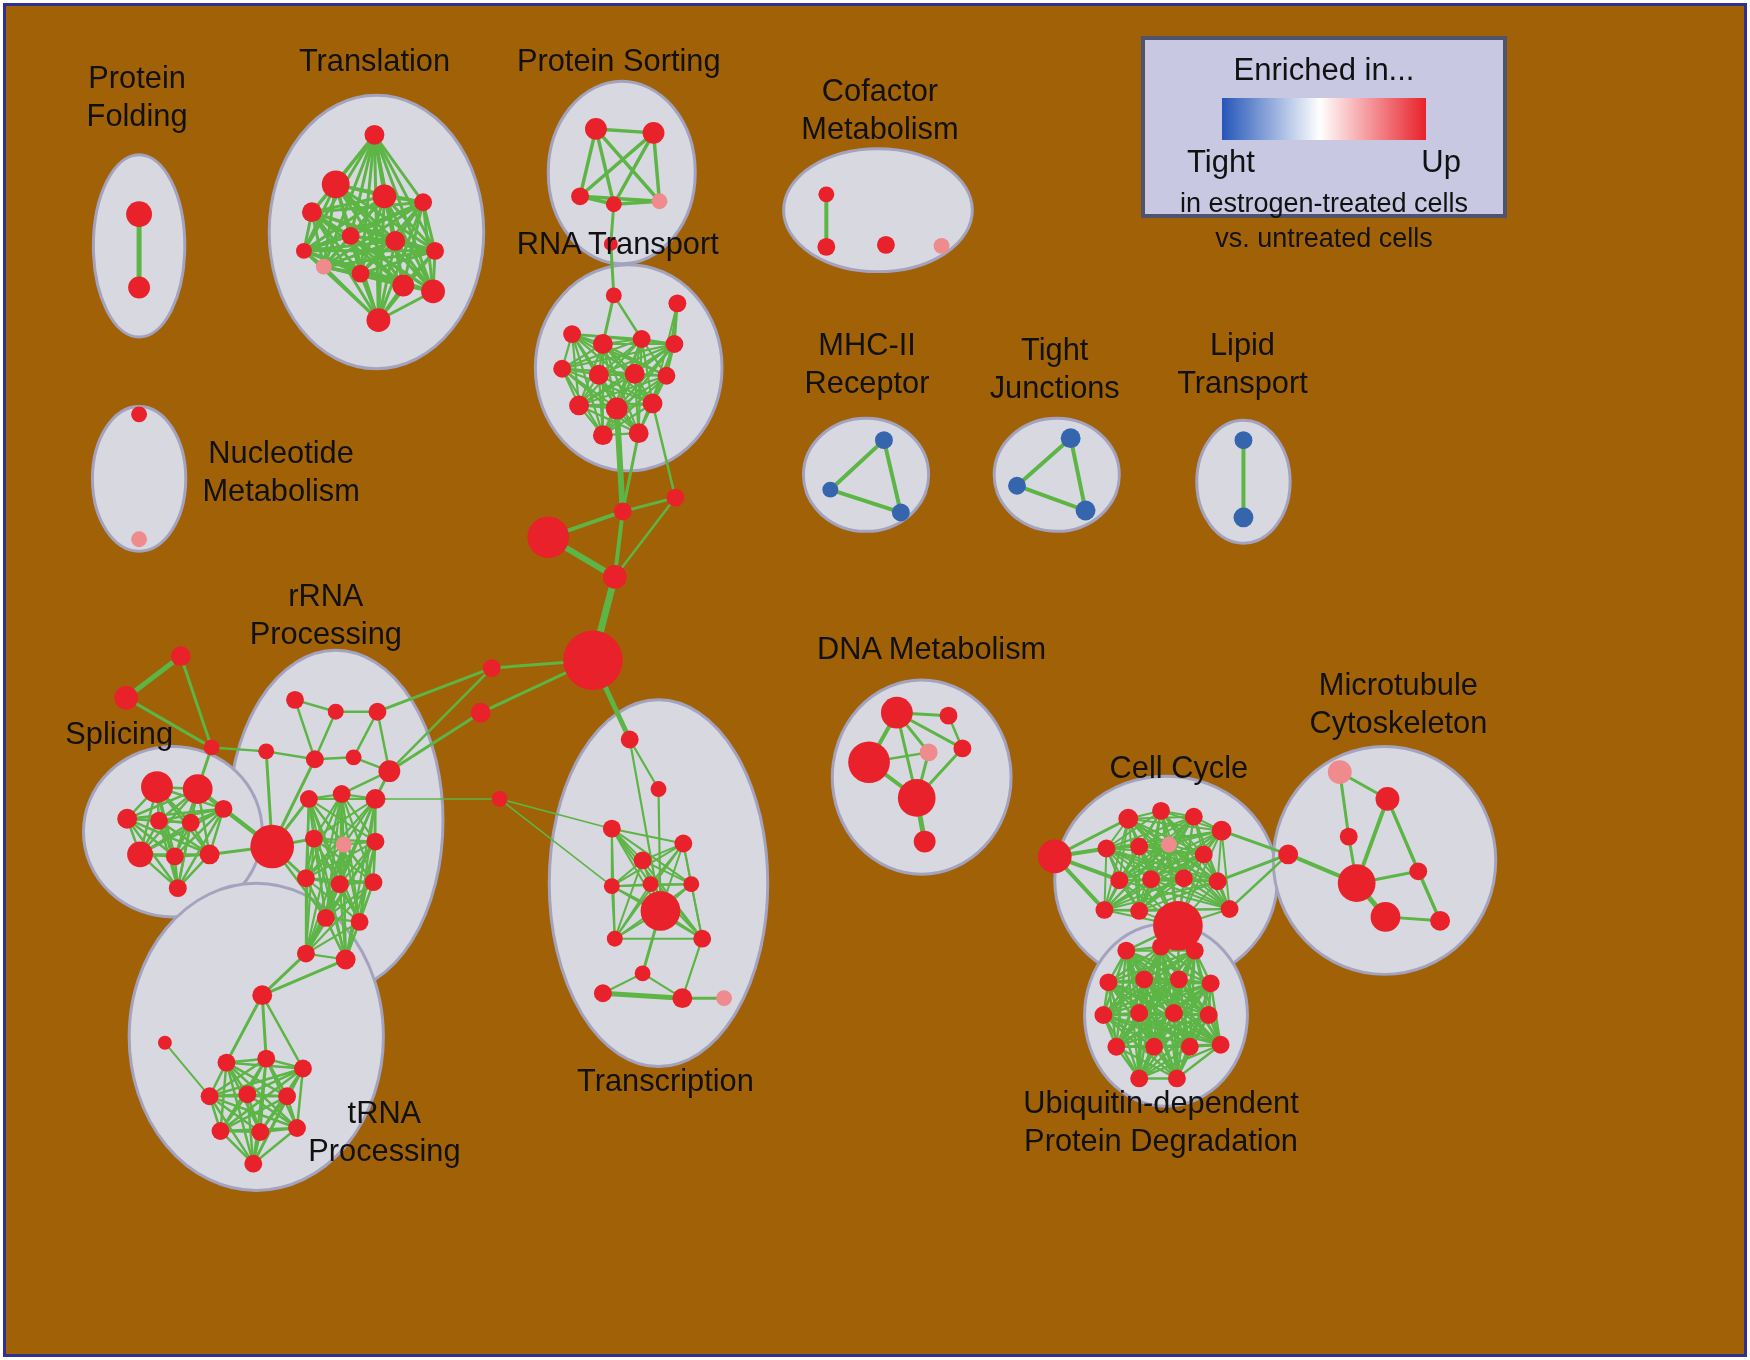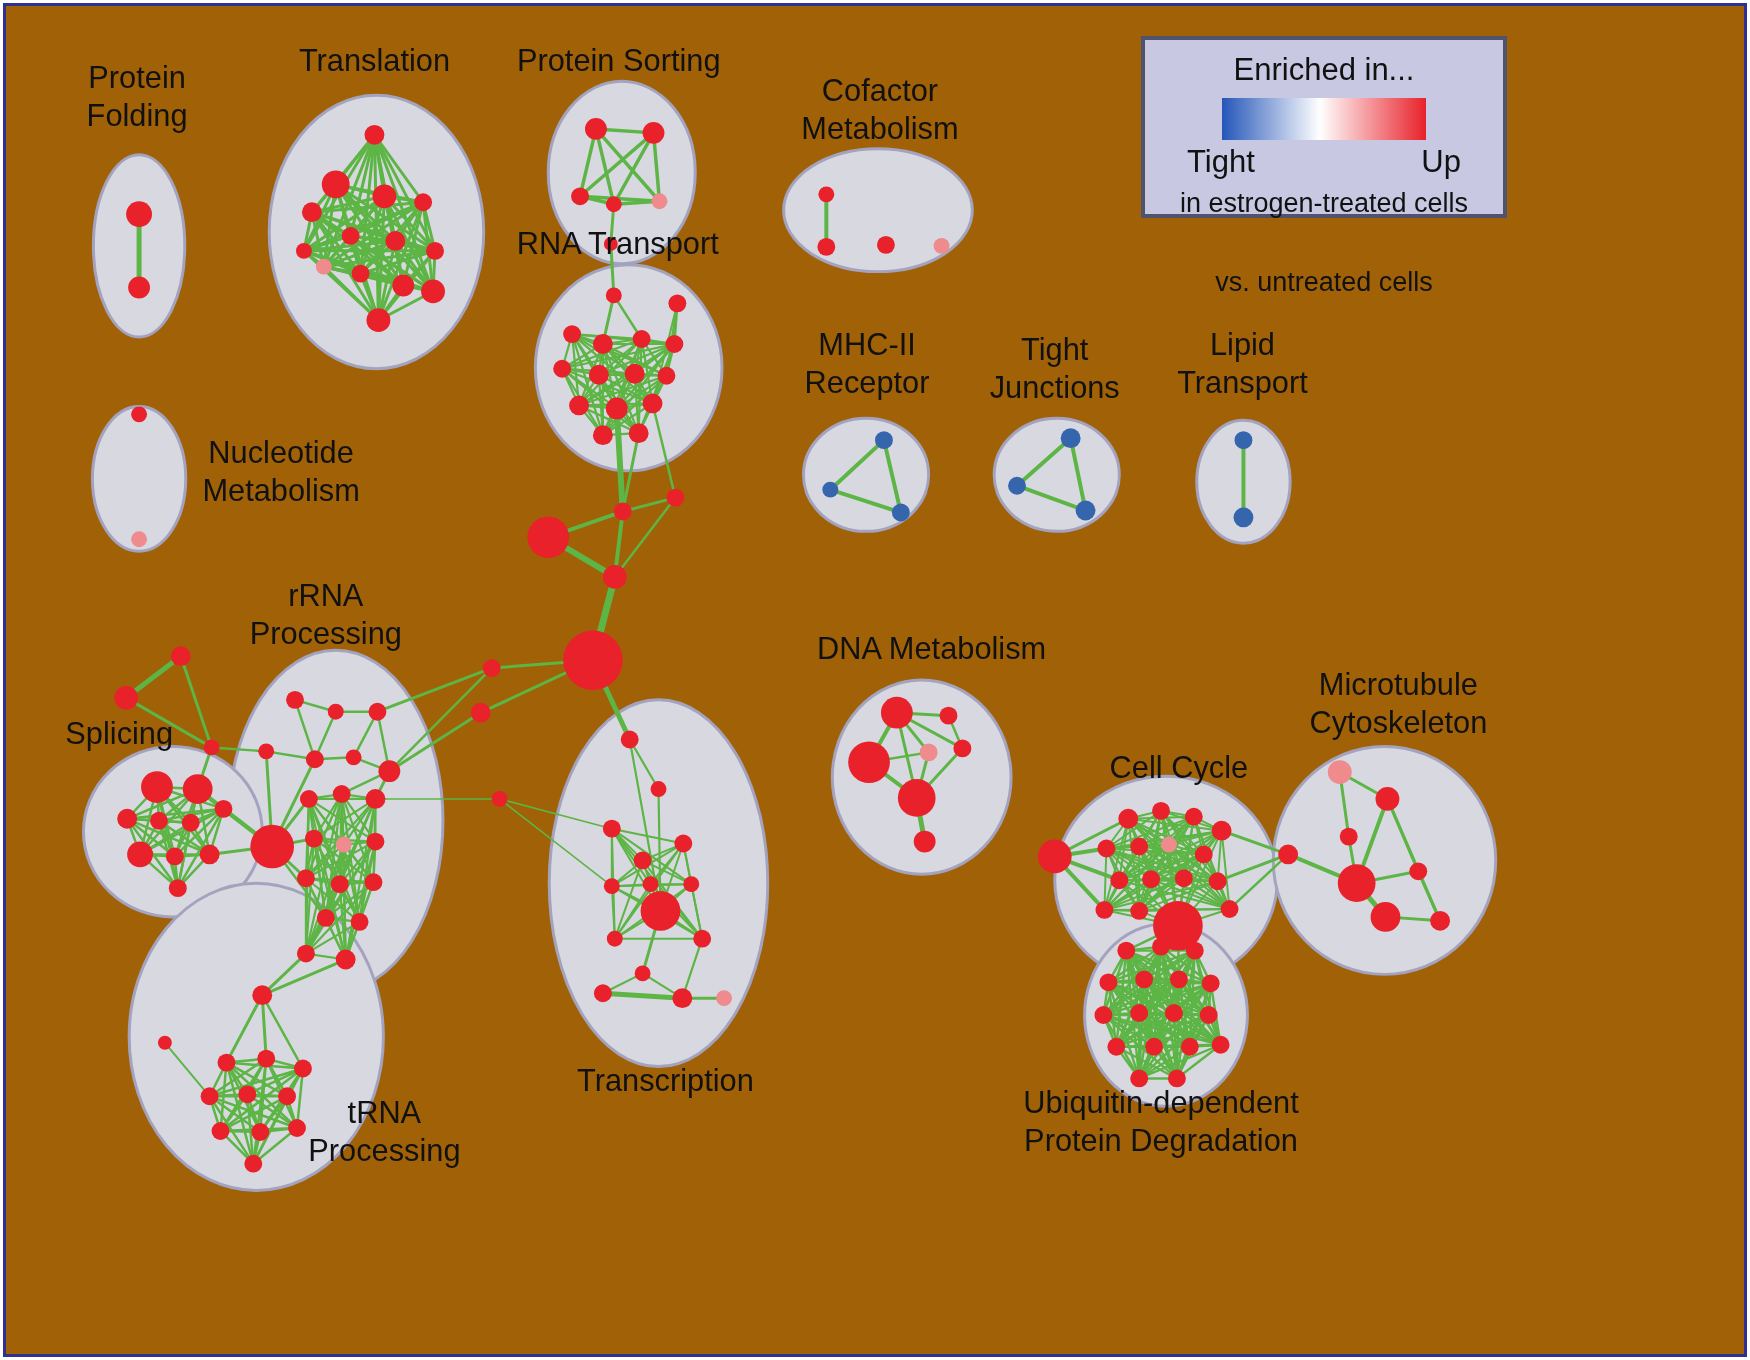--- a/index.html
+++ b/index.html
@@ -43,21 +43,21 @@
     height: 42px;
     margin: 10px auto 0 auto;
   }
   .legend-ends {
     width: 274px;
     margin: 4px auto 0 auto;
     display: flex;
     justify-content: space-between;
     font-size: 31px;
   }
-  .legend-caption { font-size: 27px; line-height: 35px; margin-top: 44px; }
+  .legend-caption { font-size: 27px; line-height: 35px; }
   .legend-caption.first { margin-top: 6px; }
 </style>
 </head>
 <body>
 
 <div class="figure">
   <svg id="network" viewBox="0 0 1750 1360" preserveAspectRatio="none">
       <ellipse cx="134" cy="242" rx="46" ry="92" fill="#d8d8e1" stroke="#a3a3bf" stroke-width="3"></ellipse>
       <ellipse cx="373" cy="228" rx="108" ry="138" fill="#d8d8e1" stroke="#a3a3bf" stroke-width="3"></ellipse>
       <ellipse cx="620" cy="168" rx="74" ry="92" fill="#d8d8e1" stroke="#a3a3bf" stroke-width="3"></ellipse>

